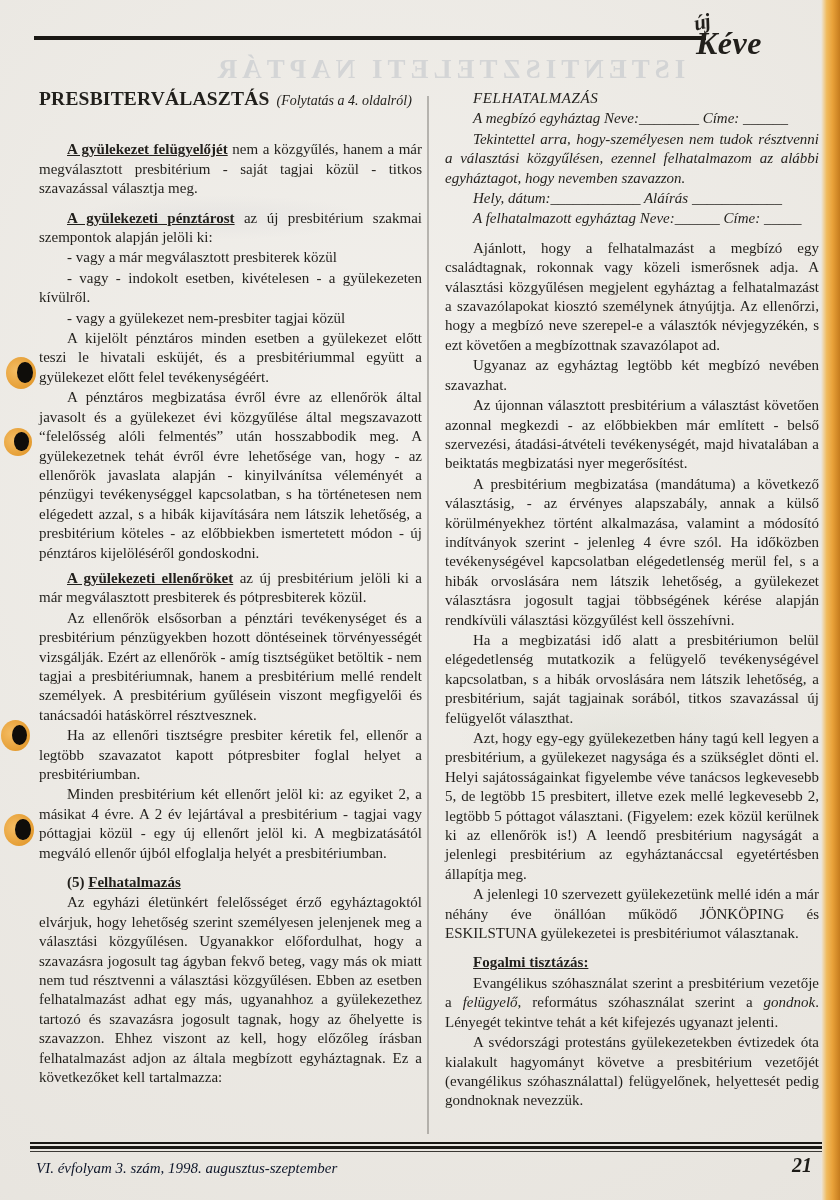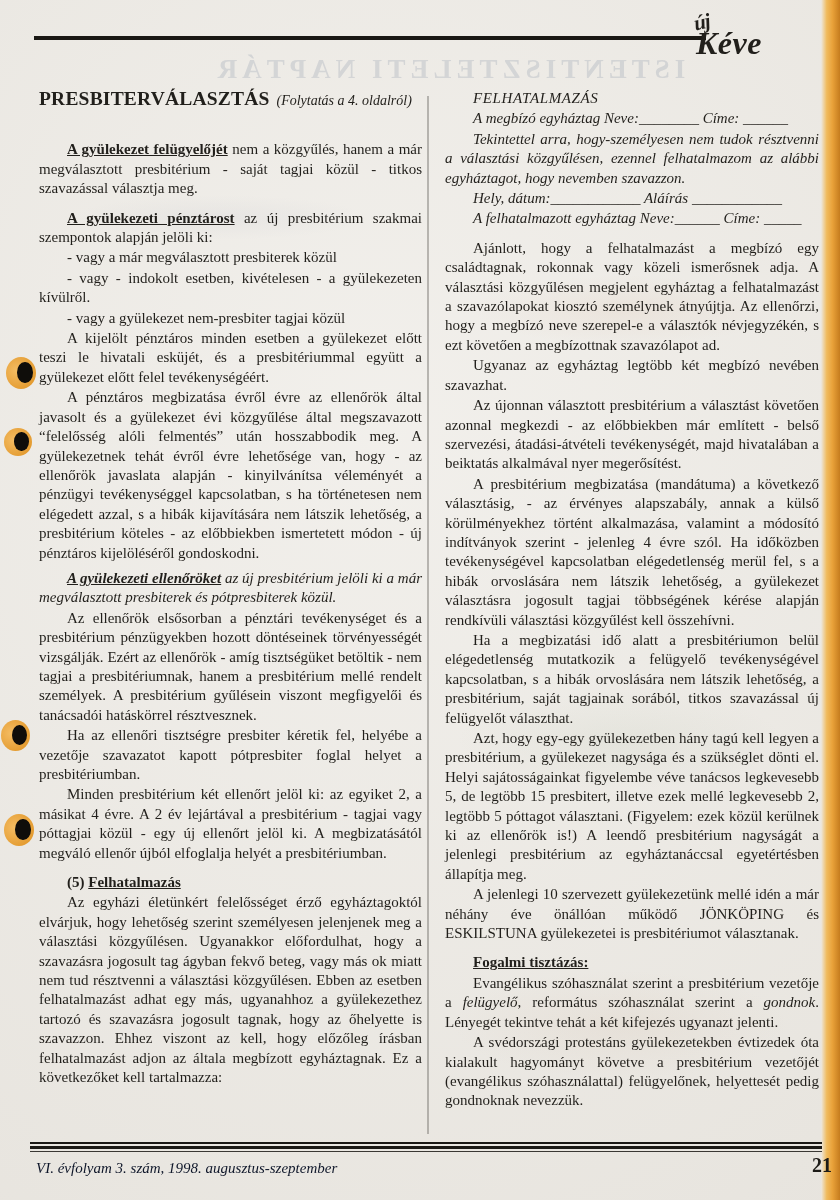--- a/index.html
+++ b/index.html
@@ -24,21 +24,21 @@
   .col-divider{position:absolute; left:427px; top:96px; width:2px; height:1038px; background:rgba(90,88,82,0.38);}
   .col{position:absolute; top:88px; height:1054px; overflow:hidden;
     font-size:15px; line-height:19.4px; text-align:justify;}
   .col-left{left:38px; width:385px;}
   .col-right{left:444px; width:376px;}
   p{margin:1px; text-indent:28px;}
   .title-line{text-indent:0; margin-bottom:30px; white-space:nowrap;}
   .title{font-weight:bold; font-size:19.5px; letter-spacing:0.2px;}
   .title-note{font-style:italic; font-size:14px; margin-left:7px;}
   .gap{margin-top:10px;}
-  .gap-sm{margin-top:6px;font-style:italic;}
+  .gap-sm{margin-top:6px;}
   .lead{font-weight:bold; text-decoration:underline;}
   .h-underline{font-weight:bold; text-decoration:underline;}
   .hnum{font-weight:bold;}
   .form-block{font-style:italic;}
   .form-title{letter-spacing:0.6px;}
   .ital{font-style:italic;}
   .hole{position:absolute; border-radius:50%;
     background:radial-gradient(circle at 35% 42%, #f4bc63, #e39a2e 78%, #d28a24);}
   .hole::after{content:""; position:absolute; right:3px; top:15%; width:52%; height:66%;
     border-radius:50%; background:#0f0d0a;}
@@ -47,21 +47,21 @@
   .hole3{left:1px; top:720px; width:29px; height:31px;}
   .hole4{left:4px; top:814px; width:30px; height:32px;}
   .blob{position:absolute; pointer-events:none;}
   .blob1{left:470px; top:275px; width:310px; height:70px; background:radial-gradient(ellipse, rgba(200,150,115,0.10), transparent 70%);}
   .blob2{left:455px; top:690px; width:330px; height:100px; background:radial-gradient(ellipse, rgba(150,170,140,0.10), transparent 70%);}
   .blob3{left:450px; top:970px; width:340px; height:110px; background:radial-gradient(ellipse, rgba(195,160,130,0.10), transparent 70%);}
   .blob4{left:70px; top:195px; width:300px; height:45px; background:radial-gradient(ellipse, rgba(150,155,175,0.09), transparent 70%);}
   .footer-rule{position:absolute; left:30px; top:1142px; width:792px; height:10px;
     background:linear-gradient(#1b1915 0 2px, transparent 2px 3.5px, #1b1915 3.5px 7px, transparent 7px 8.5px, rgba(27,25,21,0.85) 8.5px 10px);}
   .footer-issue{position:absolute; left:36px; top:1160px; font-style:italic; font-size:15px; color:#0f172a;}
-  .footer-page{position:absolute; left:792px; top:1154px; font-weight:bold; font-size:20px; color:#1d1b17;margin-left:20px;}
+  .footer-page{position:absolute; left:792px; top:1154px; font-style:italic; font-weight:bold; font-size:20px; color:#1d1b17;}
 </style>
 </head>
 <body>
 
 <div class="page">
 
   <div class="edge-band"></div>
 
   <div class="top-rule"></div>
 
@@ -86,40 +86,40 @@
 
     <p class="para gap"><span class="lead">A gyülekezeti pénztárost</span><span> az új presbitérium szakmai szempontok alapján jelöli ki:</span></p>
     <p>- vagy a már megválasztott presbiterek közül</p>
     <p>- vagy - indokolt esetben, kivételesen - a gyülekezeten kívülről.</p>
     <p>- vagy a gyülekezet nem-presbiter tagjai közül</p>
     <p>A kijelölt pénztáros minden esetben a gyülekezet előtt teszi le hivatali esküjét, és a presbitériummal együtt a gyülekezet előtt felel tevékenységéért.</p>
     <p>A pénztáros megbizatása évről évre az ellenőrök által javasolt és a gyülekezet évi közgyűlése által megszavazott “felelősség alóli felmentés” után hosszabbodik meg. A gyülekezetnek tehát évről évre lehetősége van, hogy - az ellenőrök javaslata alapján - kinyilvánítsa véleményét a pénzügyi tevékenységgel kapcsolatban, s ha történetesen nem elégedett azzal, s a hibák kijavítására nem látszik lehetőség, a presbitérium köteles - az előbbiekben ismertetett módon - új pénztáros kijelöléséről gondoskodni.</p>
 
     <p class="gap-sm"><span class="lead">A gyülekezeti ellenőröket</span><span> az új presbitérium jelöli ki a már megválasztott presbiterek és pótpresbiterek közül.</span></p>
     <p>Az ellenőrök elsősorban a pénztári tevékenységet és a presbitérium pénzügyekben hozott döntéseinek törvényességét vizsgálják. Ezért az ellenőrök - amíg tisztségüket betöltik - nem tagjai a presbitériumnak, hanem a presbitérium mellé rendelt személyek. A presbitérium gyűlésein viszont megfigyelői és tanácsadói hatáskörrel résztvesznek.</p>
-    <p>Ha az ellenőri tisztségre presbiter kéretik fel, helyébe a vezetője szavazatot kapott pótpresbiter foglal helyet a presbitériumban.</p>
+    <p>Ha az ellenőri tisztségre presbiter kéretik fel, ellenőr a legtöbb szavazatot kapott pótpresbiter foglal helyet a presbitériumban.</p>
     <p>Minden presbitérium két ellenőrt jelöl ki: az egyiket 2, a másikat 4 évre. A 2 év lejártával a presbitérium - tagjai vagy póttagjai közül - egy új ellenőrt jelöl ki. A megbizatásától megváló ellenőr újból elfoglalja helyét a presbitériumban.</p>
 
     <p class="gap"><span class="hnum">(5) </span><span class="h-underline">Felhatalmazás</span></p>
     <p>Az egyházi életünkért felelősséget érző egyháztagoktól elvárjuk, hogy lehetőség szerint személyesen jelenjenek meg a választási közgyűlésen. Ugyanakkor előfordulhat, hogy a szavazásra jogosult tag ágyban fekvő beteg, vagy más ok miatt nem tud résztvenni a választási közgyűlésen. Ebben az esetben felhatalmazást adhat egy más, ugyanahhoz a gyülekezethez tartozó és szavazásra jogosult tagnak, hogy az őhelyette is szavazzon. Ehhez viszont az kell, hogy előzőleg írásban felhatalmazást adjon az általa megbízott egyháztagnak. Ez a következőket kell tartalmazza:</p>
   </div>
 
   <div class="col col-right">
     <div class="form-block">
       <p class="form-title">FELHATALMAZÁS</p>
       <p>A megbízó egyháztag Neve:________ Címe: ______</p>
       <p>Tekintettel arra, hogy-személyesen nem tudok résztvenni a választási közgyűlésen, ezennel felhatalmazom az alábbi egyháztagot, hogy nevemben szavazzon.</p>
       <p>Hely, dátum:____________ Aláírás ____________</p>
       <p>A felhatalmazott egyháztag Neve:______ Címe: _____</p>
     </div>
 
     <p class="gap">Ajánlott, hogy a felhatalmazást a megbízó egy családtagnak, rokonnak vagy közeli ismerősnek adja. A választási közgyűlésen megjelent egyháztag a felhatalmazást a szavazólapokat kiosztó személynek átnyújtja. Az ellenőrzi, hogy a megbízó neve szerepel-e a választók névjegyzékén, s ezt követően a megbízottnak szavazólapot ad.</p>
     <p>Ugyanaz az egyháztag legtöbb két megbízó nevében szavazhat.</p>
 
-    <p>Az újonnan választott presbitérium a választást követően azonnal megkezdi - az előbbiekben már említett - belső szervezési, átadási-átvételi tevékenységét, majd hivatalában a beiktatás alkalmával nyer megerősítést.</p>
+    <p>Az újonnan választott presbitérium a választást követően azonnal megkezdi - az előbbiekben már említett - belső szervezési, átadási-átvételi tevékenységét, majd hivatalában a beiktatás megbizatási nyer megerősítést.</p>
     <p>A presbitérium megbizatása (mandátuma) a következő választásig, - az érvényes alapszabály, annak a külső körülményekhez történt alkalmazása, valamint a módosító indítványok szerint - jelenleg 4 évre szól. Ha időközben tevékenységével kapcsolatban elégedetlenség merül fel, s a hibák orvoslására nem látszik lehetőség, a gyülekezet választásra jogosult tagjai többségének kérése alapján rendkívüli választási közgyűlést kell összehívni.</p>
     <p>Ha a megbizatási idő alatt a presbitériumon belül elégedetlenség mutatkozik a felügyelő tevékenységével kapcsolatban, s a hibák orvoslására nem látszik lehetőség, a presbitérium, saját tagjainak sorából, titkos szavazással új felügyelőt választhat.</p>
 
     <p>Azt, hogy egy-egy gyülekezetben hány tagú kell legyen a presbitérium, a gyülekezet nagysága és a szükséglet dönti el. Helyi sajátosságainkat figyelembe véve tanácsos legkevesebb 5, de legtöbb 15 presbitert, illetve ezek mellé legkevesebb 2, legtöbb 5 póttagot választani. (Figyelem: ezek közül kerülnek ki az ellenőrök is!) A leendő presbitérium nagyságát a jelenlegi presbitérium az egyháztanáccsal egyetértésben állapítja meg.</p>
     <p>A jelenlegi 10 szervezett gyülekezetünk mellé idén a már néhány éve önállóan működő JÖNKÖPING és ESKILSTUNA gyülekezetei is presbitériumot választanak.</p>
 
     <p class="gap h-underline">Fogalmi tisztázás:</p>
     <p><span>Evangélikus szóhasználat szerint a presbitérium vezetője a </span><span class="ital">felügyelő</span><span>, református szóhasználat szerint a </span><span class="ital">gondnok</span><span>. Lényegét tekintve tehát a két kifejezés ugyanazt jelenti.</span></p>
     <p>A svédországi protestáns gyülekezetekben évtizedek óta kialakult hagyományt követve a presbitérium vezetőjét (evangélikus szóhasználattal) felügyelőnek, helyettesét pedig gondnoknak nevezzük.</p>
   </div>

